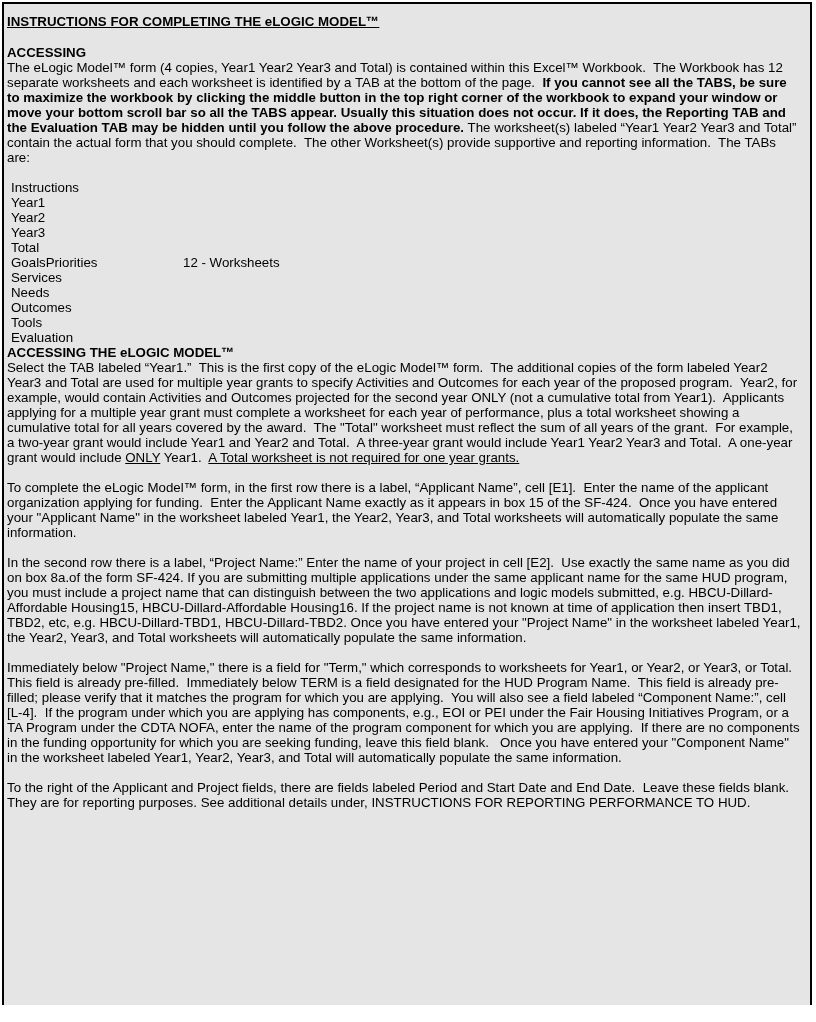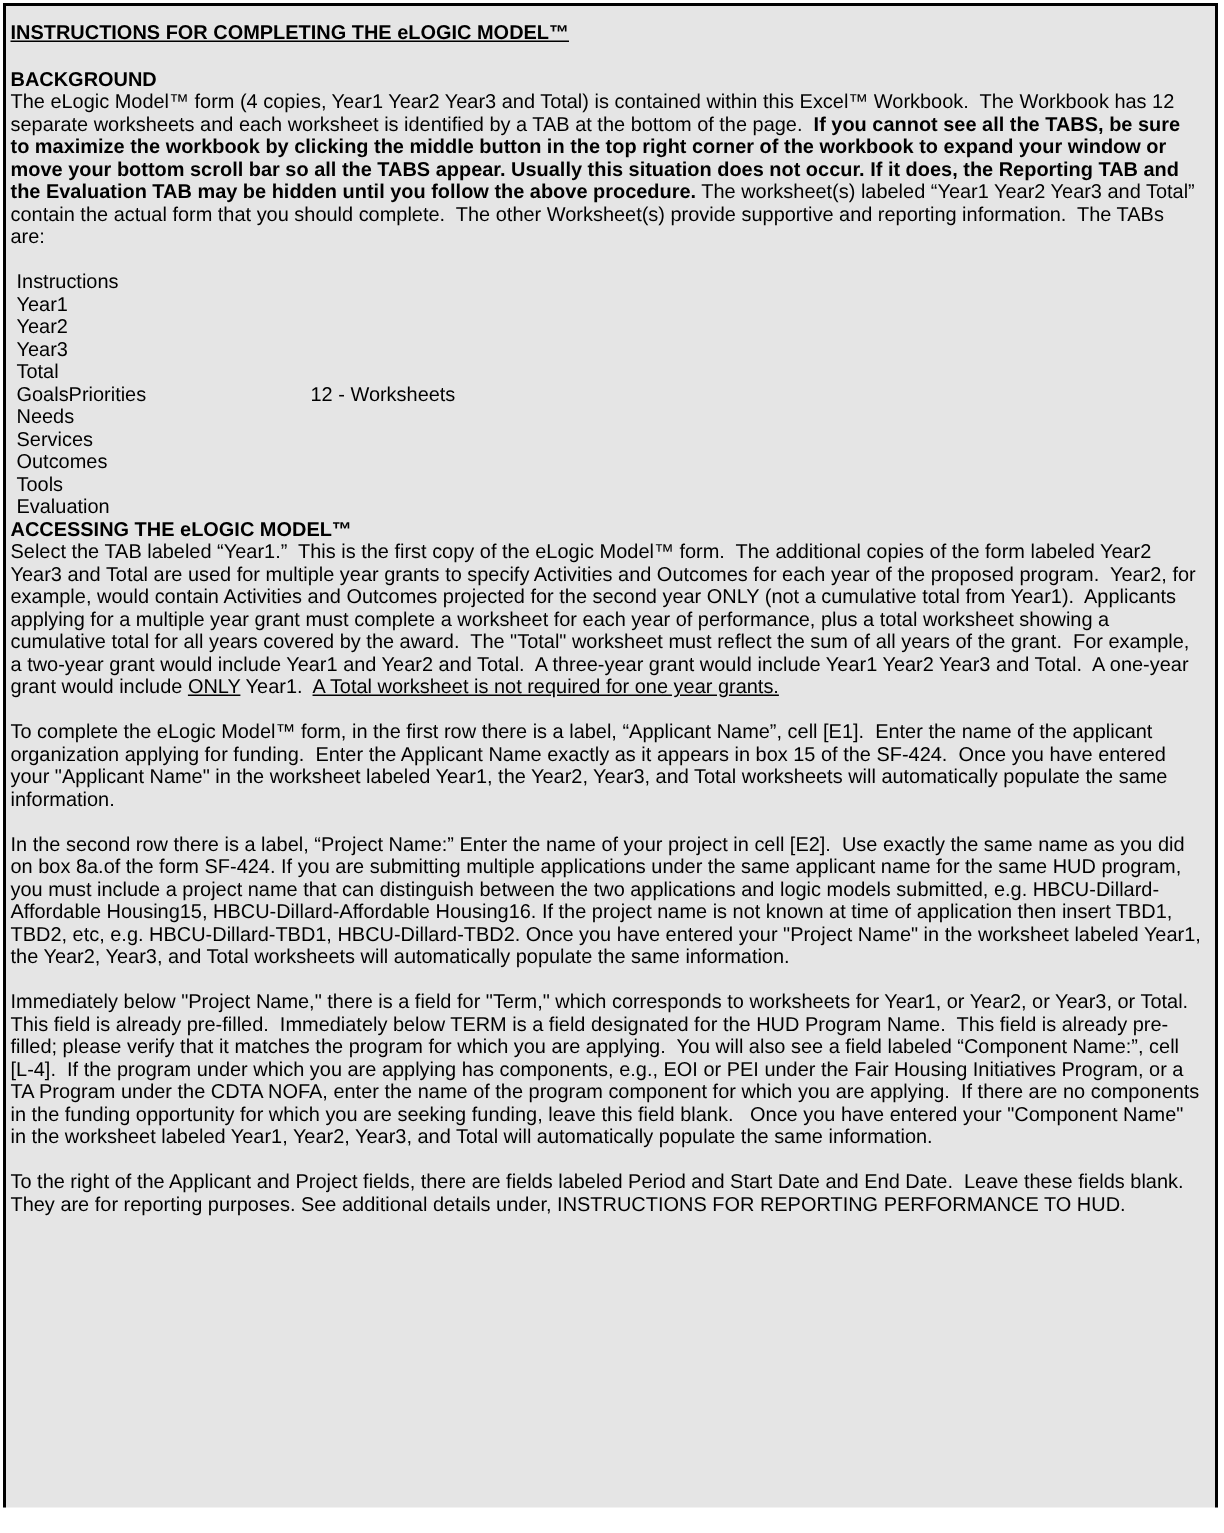--- a/index.html
+++ b/index.html
@@ -47,44 +47,44 @@
   .tab-list {
     padding-left: 4px;
     margin-bottom: 0;
   }
   .tab-row {
     position: relative;
     height: 15px;
   }
   .tab-annotation {
     position: absolute;
-    left: 196px;
+    left: 172px;
     top: 0;
     white-space: pre;
   }
 </style>
 </head>
 <body>
 
 <div class="page">
 
   <div class="title">INSTRUCTIONS FOR COMPLETING THE eLOGIC MODEL™</div>
 
-  <div class="heading">BACKGROUND</div>
+  <div class="heading">ACCESSING</div>
   <p class="para mb"><span>The eLogic Model™ form (4 copies, Year1 Year2 Year3 and Total) is contained within this Excel™ Workbook.  The Workbook has 12 separate worksheets and each worksheet is identified by a TAB at the bottom of the page.  </span><b>If you cannot see all the TABS, be sure to maximize the workbook by clicking the middle button in the top right corner of the workbook to expand your window or move your bottom scroll bar so all the TABS appear. Usually this situation does not occur. If it does, the Reporting TAB and the Evaluation TAB may be hidden until you follow the above procedure.</b><span> The worksheet(s) labeled “Year1 Year2 Year3 and Total” contain the actual form that you should complete.  The other Worksheet(s) provide supportive and reporting information.  The TABs are:</span></p>
 
   <div class="tab-list">
     <div class="tab-row"><span>Instructions</span></div>
     <div class="tab-row"><span>Year1</span></div>
     <div class="tab-row"><span>Year2</span></div>
     <div class="tab-row"><span>Year3</span></div>
     <div class="tab-row"><span>Total</span></div>
     <div class="tab-row"><span>GoalsPriorities</span><span class="tab-annotation">12 - Worksheets</span></div>
+    <div class="tab-row"><span>Services</span></div>
     <div class="tab-row"><span>Needs</span></div>
-    <div class="tab-row"><span>Services</span></div>
     <div class="tab-row"><span>Outcomes</span></div>
     <div class="tab-row"><span>Tools</span></div>
     <div class="tab-row"><span>Evaluation</span></div>
   </div>
 
   <div class="heading">ACCESSING THE eLOGIC MODEL™</div>
   <p class="para mb"><span>Select the TAB labeled “Year1.”  This is the first copy of the eLogic Model™ form.  The additional copies of the form labeled Year2 Year3 and Total are used for multiple year grants to specify Activities and Outcomes for each year of the proposed program.  Year2, for example, would contain Activities and Outcomes projected for the second year ONLY (not a cumulative total from Year1).  Applicants applying for a multiple year grant must complete a worksheet for each year of performance, plus a total worksheet showing a cumulative total for all years covered by the award.  The "Total" worksheet must reflect the sum of all years of the grant.  For example, a two-year grant would include Year1 and Year2 and Total.  A three-year grant would include Year1 Year2 Year3 and Total.  A one-year grant would include </span><span class="u">ONLY</span><span> Year1.  </span><span class="u">A Total worksheet is not required for one year grants.</span></p>
 
 
   <p class="para mb">To complete the eLogic Model™ form, in the first row there is a label, “Applicant Name”, cell [E1].  Enter the name of the applicant organization applying for funding.  Enter the Applicant Name exactly as it appears in box 15 of the SF-424.  Once you have entered your "Applicant Name" in the worksheet labeled Year1, the Year2, Year3, and Total worksheets will automatically populate the same information.</p>

